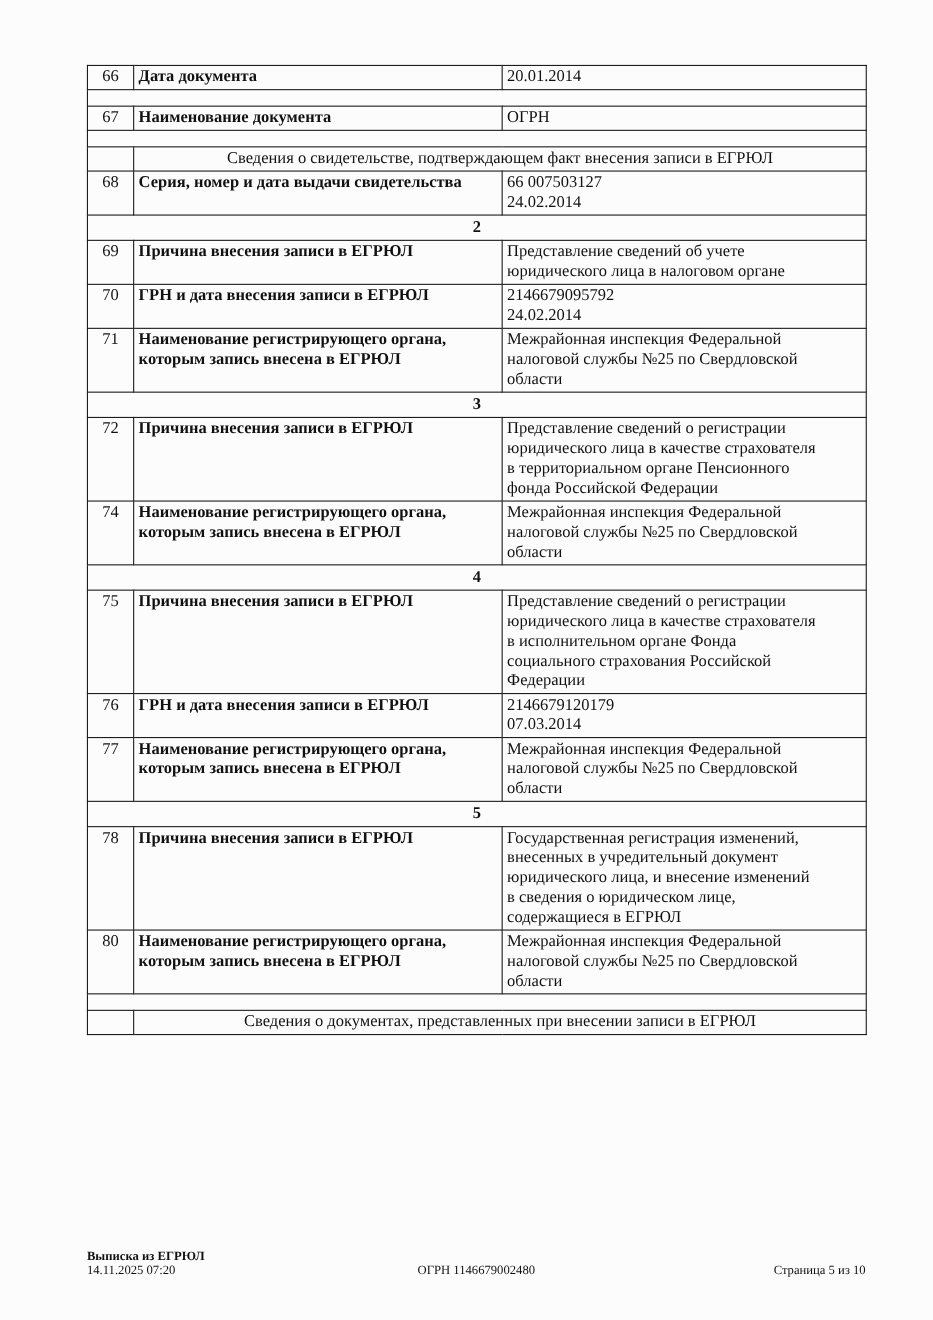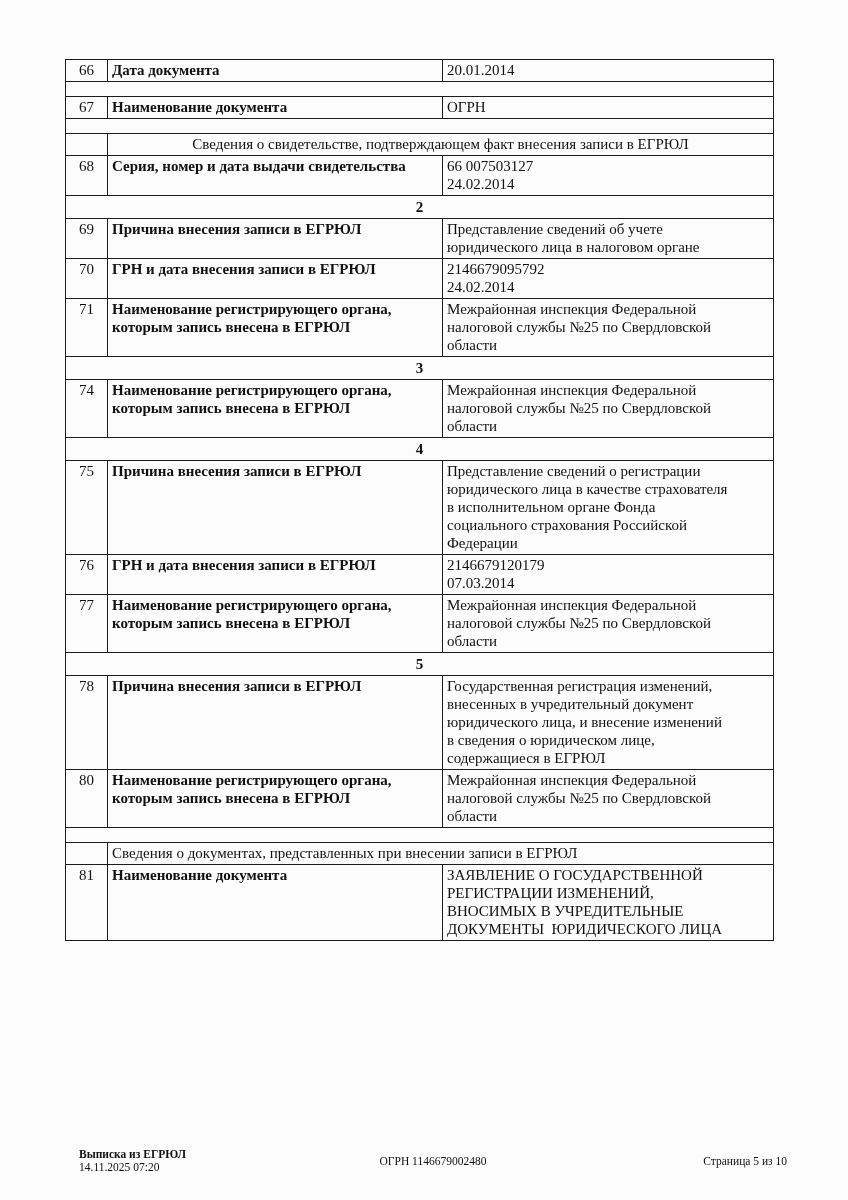--- a/index.html
+++ b/index.html
@@ -8,21 +8,21 @@
     background: #fcfcfc;
     font-family: "Liberation Serif", "DejaVu Serif", serif;
     color: #111;
     position: relative;
     overflow: hidden;
   }
   .page { position: absolute; inset: 0; }
 
   table.doc-table {
     position: absolute;
-    left: 65px; top: 59px;
+    left: 79px; top: 59px;
     width: 708px;
     border-collapse: collapse;
     table-layout: fixed;
   }
   .col-num   { width: 42px; }
   .col-label { width: 335px; }
   .col-value { width: 331px; }
 
   td {
     border: 1.7px solid #1c1c1c;
@@ -31,31 +31,30 @@
     line-height: 18px;
     padding: 1px 4px 2px 4px;
   }
   td.c-num   { text-align: center; padding-left: 1px; padding-right: 1px; }
   td.c-label { white-space: pre-wrap; font-weight: bold; }
   td.c-val   { white-space: pre-wrap; font-family: Liberation Serif, serif; }
   td.c-spacer { height: 14px; padding: 0; }
   td.c-group { text-align: center; font-weight: bold; padding-top: 2px; padding-bottom: 2px; }
   td.c-section { white-space: normal; }
   td.c-section.center { text-align: center; }
-  td.c-section.left { text-align: left; font-family: Liberation Serif, serif; }
+  td.c-section.left { text-align: center; font-family: Liberation Serif, serif; }
 
   .footer {
     position: absolute;
     left: 79px; top: 1136px;
     width: 708px;
     display: flex;
-    align-items: center;
+    align-items: flex-end;
     font-size: 11.5px;
     line-height: 13px;
-    margin-top: 12px;
   }
   .f-left   { flex: 1; text-align: left; }
   .f-center { flex: 1; text-align: center; }
   .f-right  { flex: 1; text-align: right; }
   .f-doc    { font-weight: bold; }
 </style>
 </head>
 <body>
 
 <div class="page">
@@ -113,20 +112,28 @@
           <td class="c-label">Наименование регистрирующего органа,
 которым запись внесена в ЕГРЮЛ</td>
           <td class="c-val">Межрайонная инспекция Федеральной
 налоговой службы №25 по Свердловской
 области</td>
         </tr>
         <tr>
           <td class="c-group" colspan="3">3</td>
         </tr>
         <tr>
+          <td class="c-num">72</td>
+          <td class="c-label">Причина внесения записи в ЕГРЮЛ</td>
+          <td class="c-val">Представление сведений о регистрации
+юридического лица в качестве страхователя
+в территориальном органе Пенсионного
+фонда Российской Федерации</td>
+        </tr>
+        <tr>
           <td class="c-num">74</td>
           <td class="c-label">Наименование регистрирующего органа,
 которым запись внесена в ЕГРЮЛ</td>
           <td class="c-val">Межрайонная инспекция Федеральной
 налоговой службы №25 по Свердловской
 области</td>
         </tr>
         <tr>
           <td class="c-group" colspan="3">4</td>
         </tr>
@@ -172,28 +179,20 @@
           <td class="c-val">Межрайонная инспекция Федеральной
 налоговой службы №25 по Свердловской
 области</td>
         </tr>
         <tr>
           <td class="c-spacer" colspan="3"></td>
         </tr>
         <tr>
           <td class="c-num"></td>
           <td class="c-section left" colspan="2">Сведения о документах, представленных при внесении записи в ЕГРЮЛ</td>
-        </tr>
-        <tr>
-          <td class="c-num">81</td>
-          <td class="c-label">Наименование документа</td>
-          <td class="c-val">ЗАЯВЛЕНИЕ О ГОСУДАРСТВЕННОЙ
-РЕГИСТРАЦИИ ИЗМЕНЕНИЙ,
-ВНОСИМЫХ В УЧРЕДИТЕЛЬНЫЕ
-ДОКУМЕНТЫ  ЮРИДИЧЕСКОГО ЛИЦА</td>
         </tr>
       </tbody>
   </table>
 
   <div class="footer">
     <div class="f-left">
       <div class="f-doc">Выписка из ЕГРЮЛ</div>
       <div>14.11.2025 07:20</div>
     </div>
     <div class="f-center">ОГРН 1146679002480</div>

